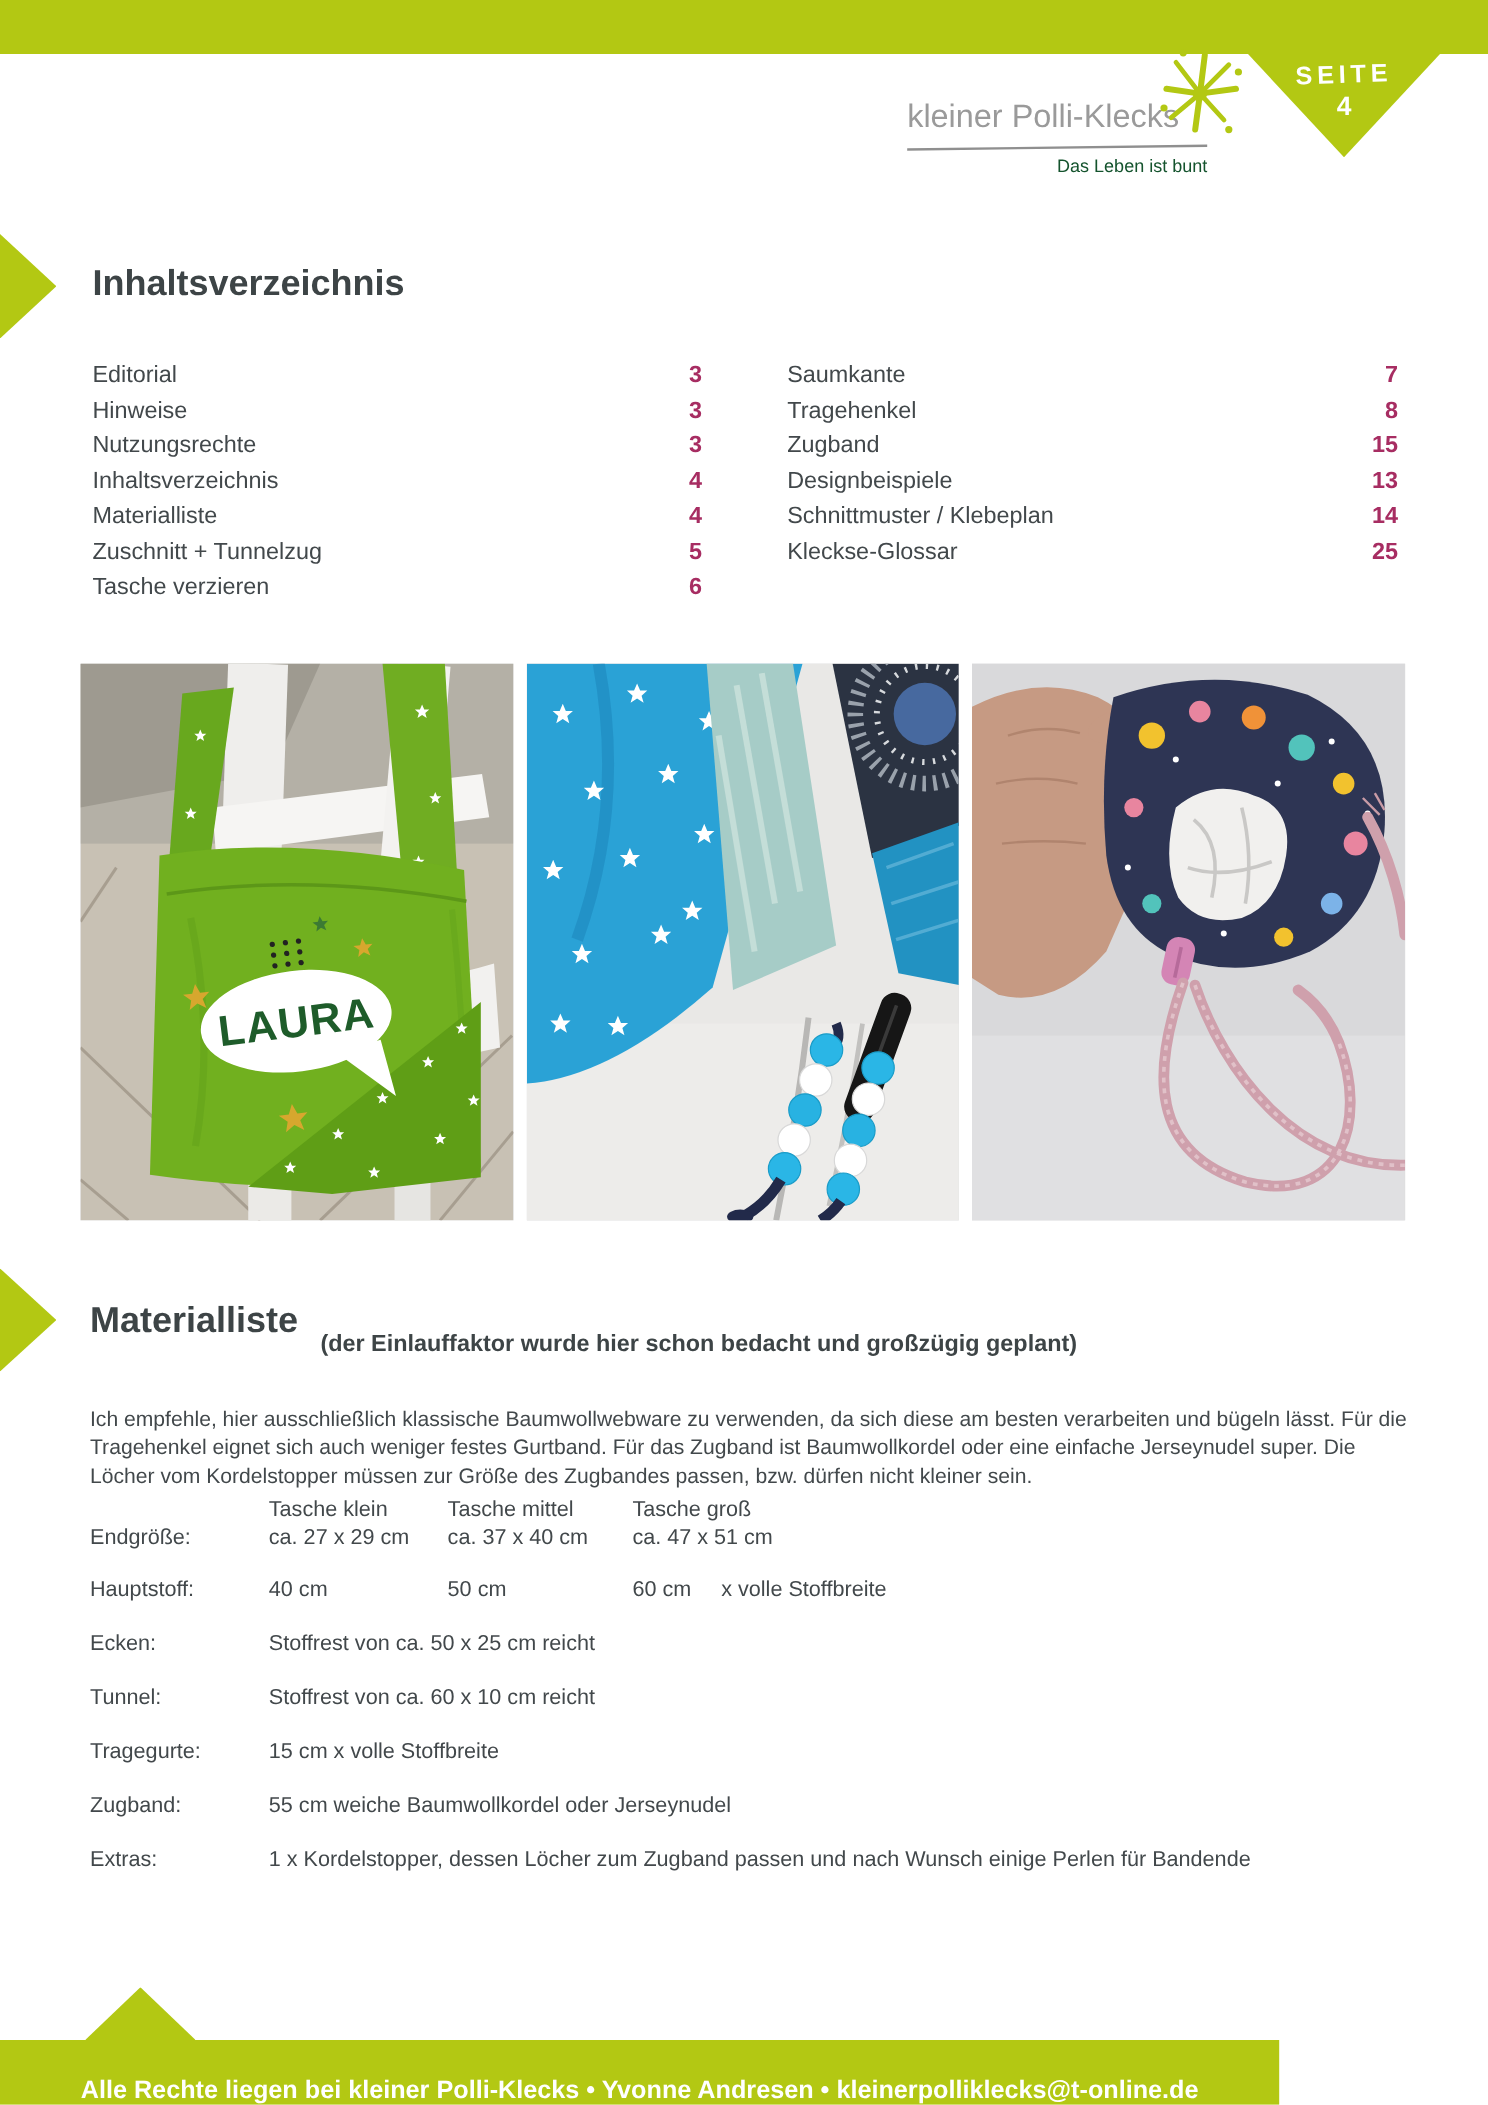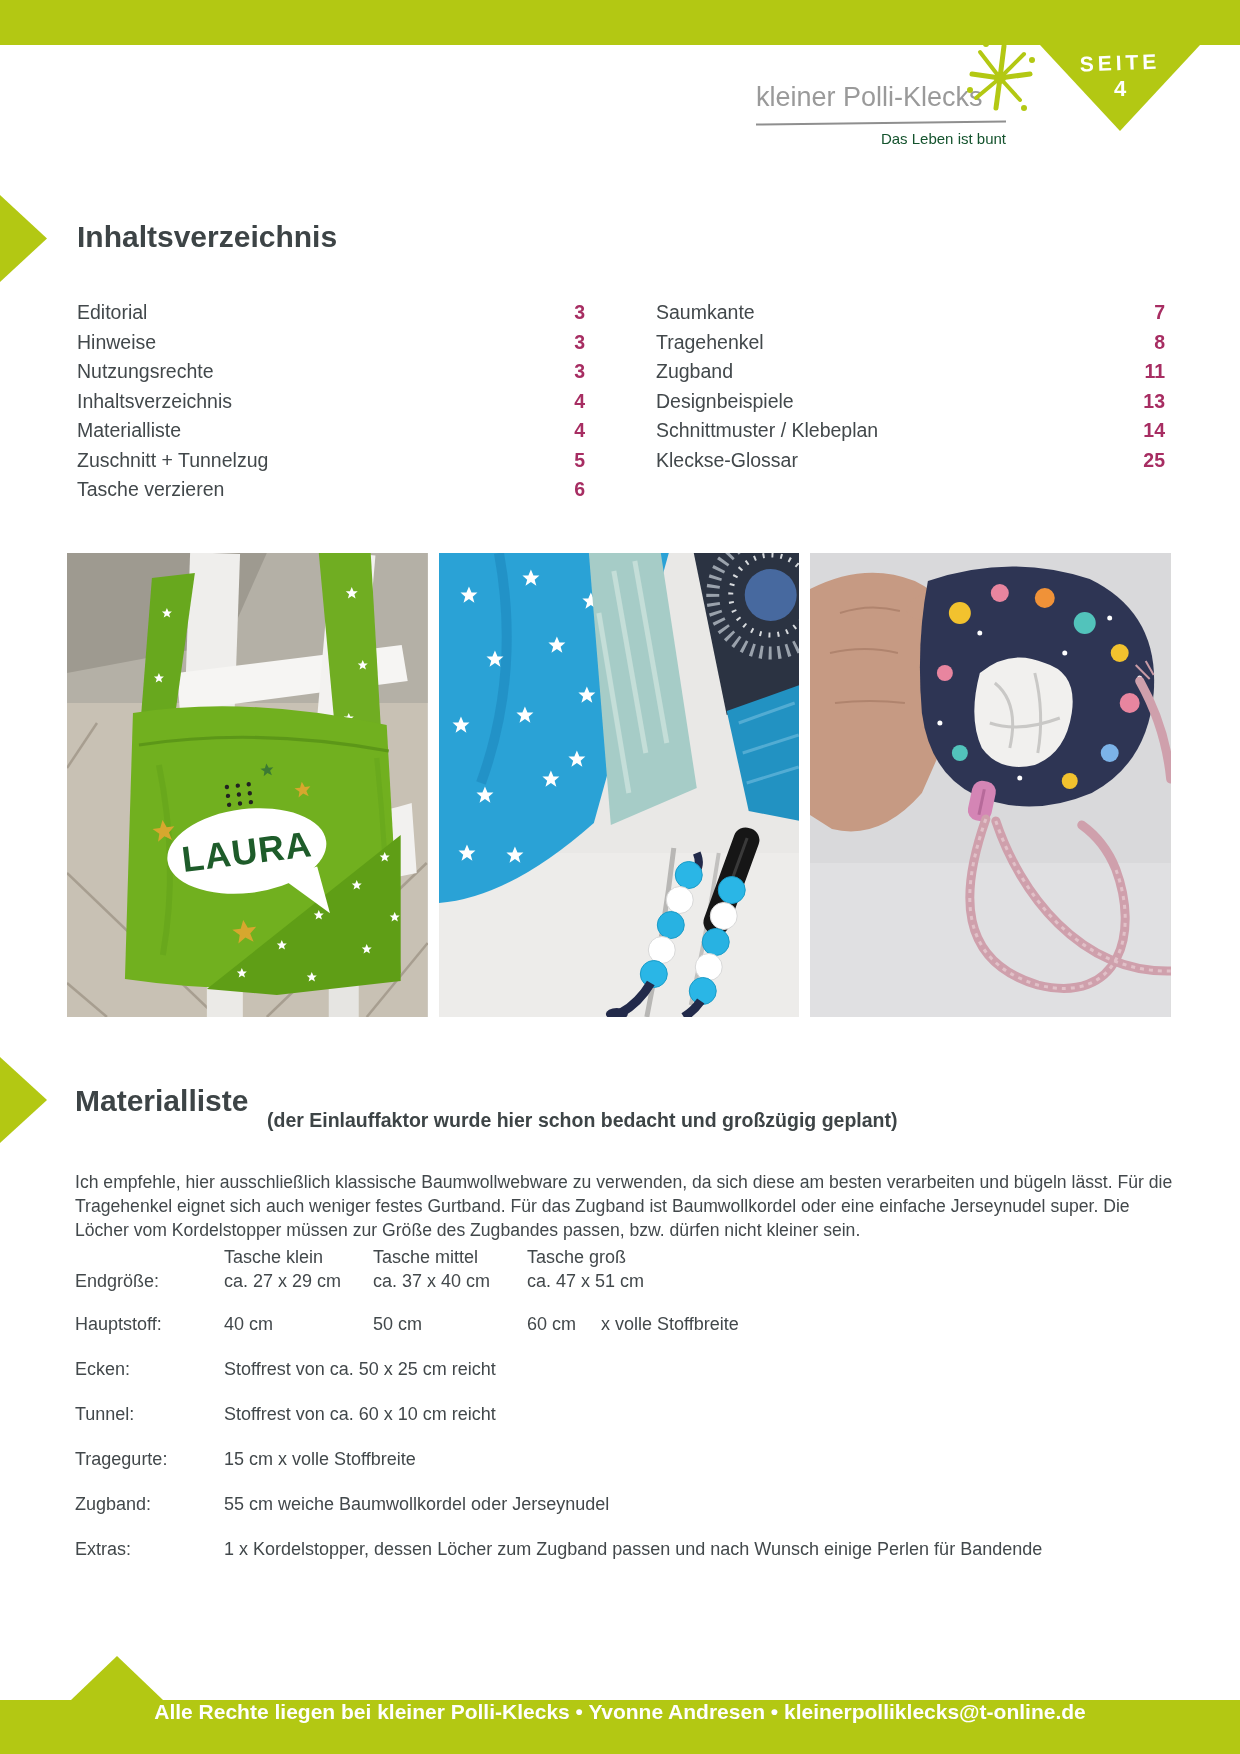--- a/index.html
+++ b/index.html
@@ -43,22 +43,22 @@
   .mtable{position:absolute;left:75px;top:1247px;width:1100px;font-size:18px;color:#42484b;}
   .mrow{position:absolute;left:0;display:flex;width:1100px;white-space:nowrap;}
   .mrow .lab{width:149px;flex:none;}
   .mrow .c1{width:149px;flex:none;}
   .mrow .c2{width:154px;flex:none;}
   .mrow .c3{width:74px;flex:none;}
   .mrow .wide{flex:1;white-space:normal;}
   
   .footer-tri{position:absolute;left:71px;top:1656px;width:92px;height:44px;background:#b3c813;clip-path:polygon(50% 0,100% 100%,0 100%);}
   .footer{
-    position:absolute;left:0;top:1700px;width:1240px;height:54px;background:#b3c813;
-    color:#fff;font-weight:bold;font-size:21px;display:flex;align-items:flex-start;justify-content:center;
+    position:absolute;left:0;top:1700px;width:1066px;height:54px;background:#b3c813;
+    color:#fff;font-weight:bold;font-size:21px;display:flex;align-items:flex-end;justify-content:center;
   }
 </style>
 </head>
 <body>
 
 <div class="topbar"></div>
 
 <div class="badge">
   <div class="badge-label">SEITE</div>
   <div class="badge-num">4</div>
@@ -125,21 +125,21 @@
     <div class="toc-row">
         <span>Saumkante</span>
         <span class="toc-num">7</span>
       </div>
     <div class="toc-row">
         <span>Tragehenkel</span>
         <span class="toc-num">8</span>
       </div>
     <div class="toc-row">
         <span>Zugband</span>
-        <span class="toc-num">11</span>
+        <span class="toc-num">15</span>
       </div>
     <div class="toc-row">
         <span>Designbeispiele</span>
         <span class="toc-num">13</span>
       </div>
     <div class="toc-row">
         <span>Schnittmuster / Klebeplan</span>
         <span class="toc-num">14</span>
       </div>
     <div class="toc-row">

